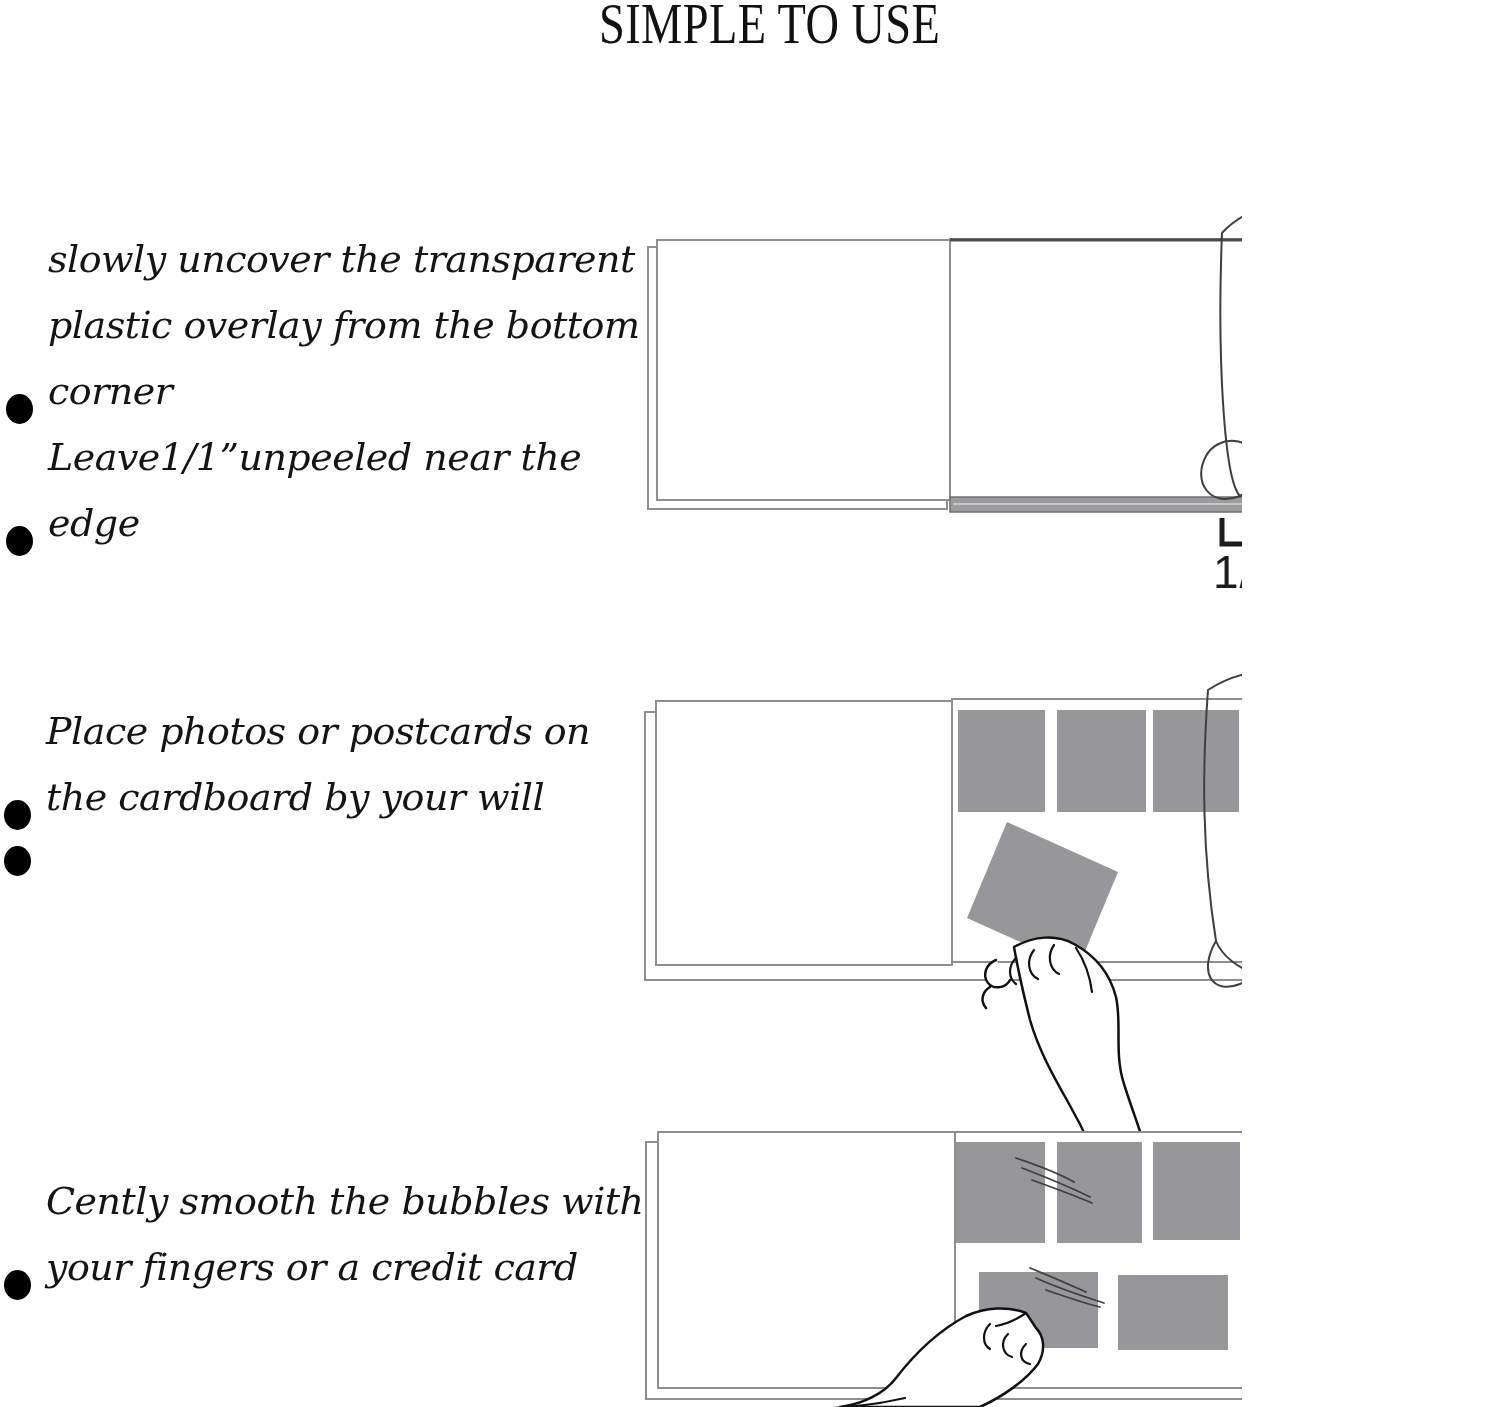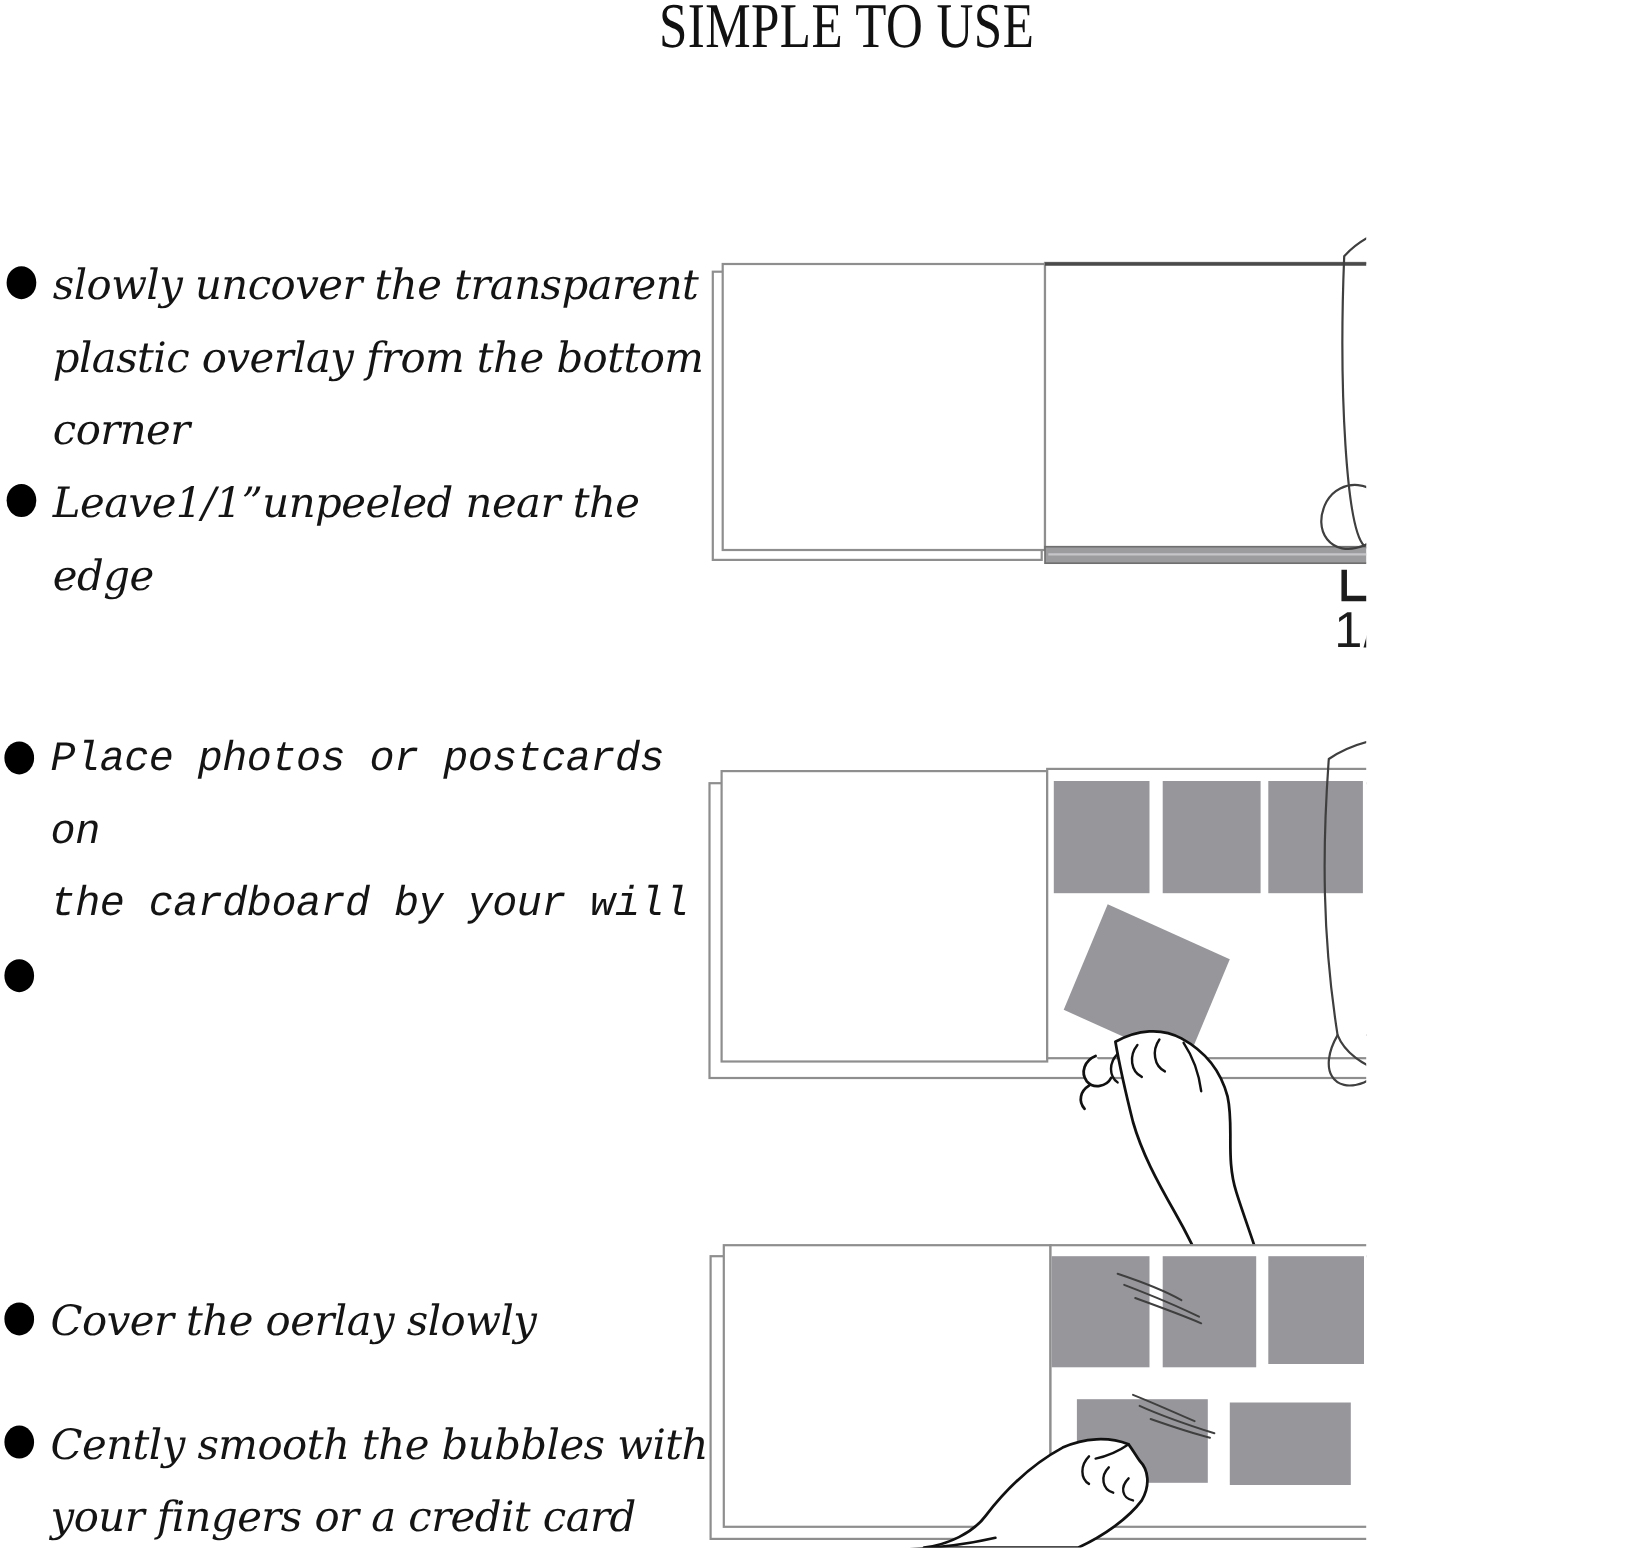--- a/index.html
+++ b/index.html
@@ -11,28 +11,28 @@
     position:absolute; left:599px; top:-6px;
     font-family:"Liberation Serif", serif; font-size:58px; line-height:60px;
     color:#111; white-space:nowrap;
     transform:scaleX(0.80); transform-origin:left top; letter-spacing:0.5px;
   }
   .bullets {
     position:absolute;
     font-family:"DejaVu Serif", serif; font-style:italic;
     font-size:38px; line-height:66px; color:#141414; letter-spacing:-0.5px;
   }
-  .bullet-item { display:flex; align-items:flex-start; }
+  .bullet-item { display:flex; align-items:flex-end; }
   .dot {
     width:27px; height:30px; background:#000; border-radius:50%;
     margin-top:16px; flex:none;
   }
   .bullet-text { white-space:pre-line; margin-left:15px; }
   .b1 { left:6px;  top:226px;  width:650px; }
-  .b2 { left:4px;  top:658px;  width:660px;font-family:Liberation Mono, monospace; }
+  .b2 { left:4px;  top:698px;  width:660px; }
   .b3 { left:4px;  top:1168px; width:660px; }
   .b3 .bullet-item + .bullet-item { margin-top:46px; }
   .fig-label {
     position:absolute; left:1213px; top:549px;
     font-family:"Liberation Sans", sans-serif; font-size:46px; line-height:46px;
     color:#1c1c1c; letter-spacing:1px; white-space:nowrap;
   }
   svg.illo { position:absolute; overflow:visible; }
   .pg   { fill:#ffffff; stroke:#8e8e8e; stroke-width:2; }
   .strip{ fill:#9C9B9E; stroke:#6f6f6f; stroke-width:1.5; }
@@ -68,24 +68,20 @@
       <span class="dot"></span>
       <span class="bullet-text">Place photos or postcards on
 the cardboard by your will</span>
     </div>
     <div class="bullet-item">
       <span class="dot"></span>
     </div>
   </div>
 
   <div class="bullets b3">
-    <div class="bullet-item">
-      <span class="dot"></span>
-      <span class="bullet-text">Cover the oerlay slowly</span>
-    </div>
     <div class="bullet-item">
       <span class="dot"></span>
       <span class="bullet-text">Cently smooth the bubbles with
 your fingers or a credit card</span>
     </div>
   </div>
 
   <svg class="illo" style="left:640px; top:195px;" width="860" height="415" viewBox="640 195 860 415">
     <rect class="pg" x="648" y="247" width="299" height="262"></rect>
     <rect class="pg" x="657" y="240" width="293" height="260"></rect>

